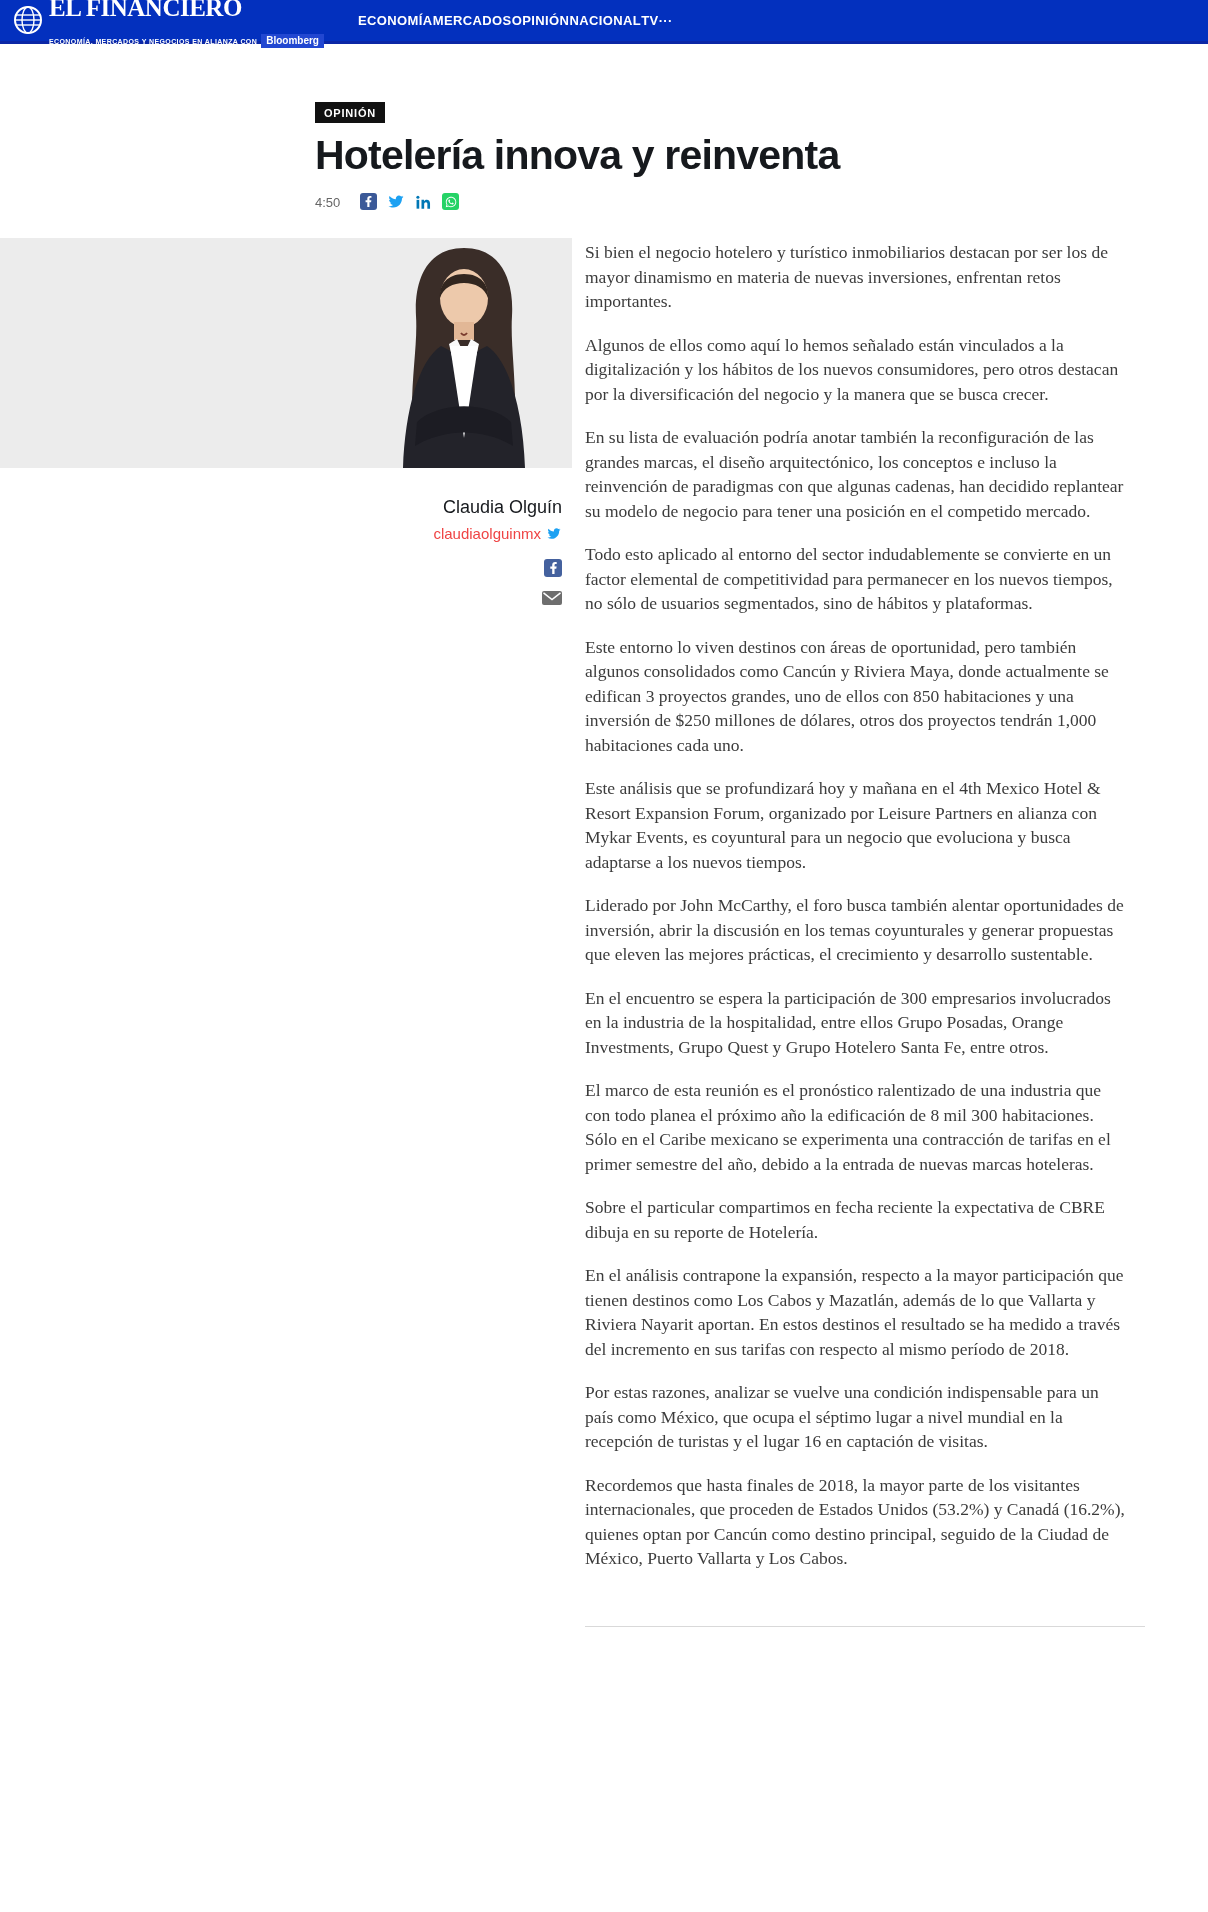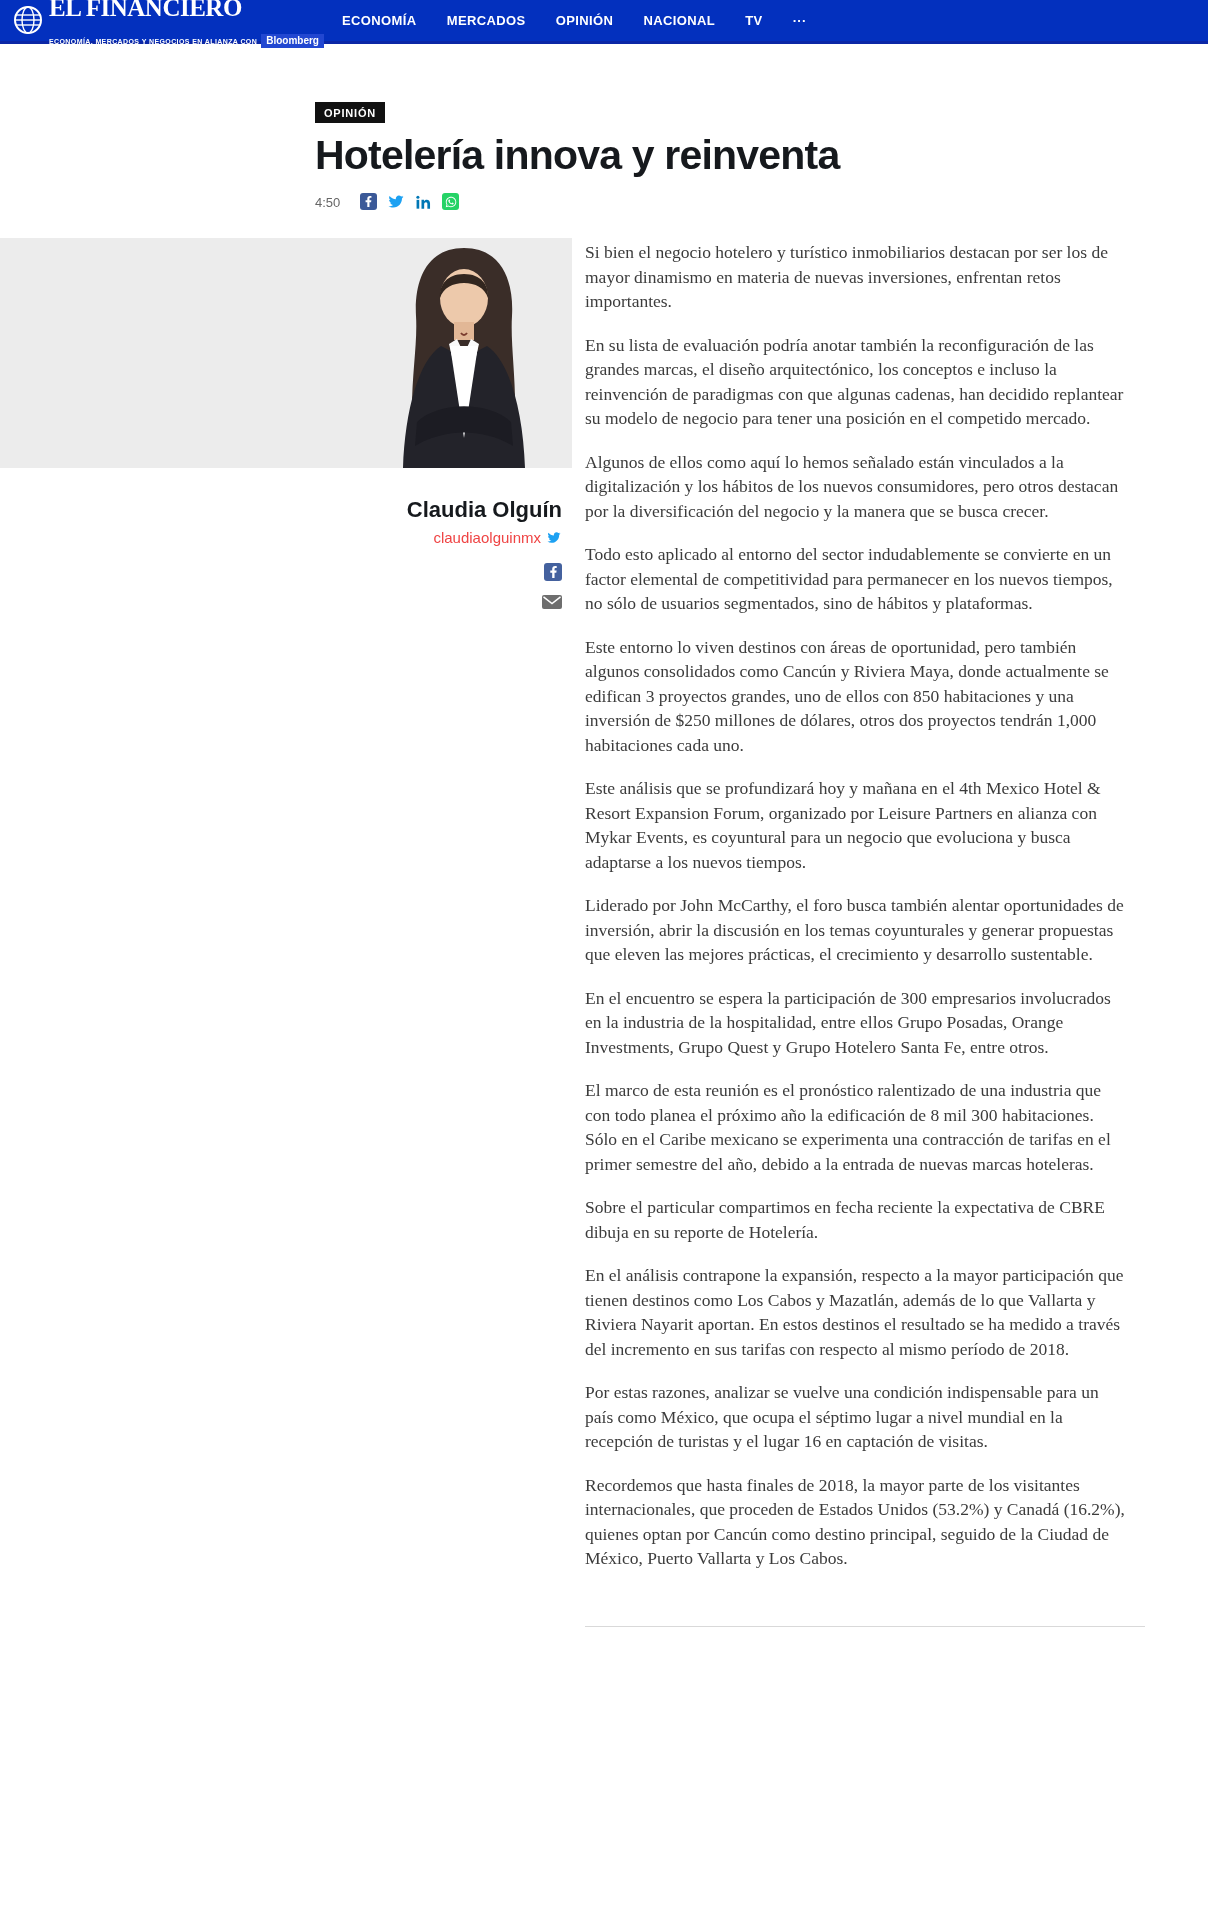--- a/index.html
+++ b/index.html
@@ -25,21 +25,21 @@
   .logo-tagline {
     display:flex; align-items:center; margin-top:14px; white-space:nowrap;
   }
   .logo-tagline .tagline {
     color:#fff; font-size:7px; font-weight:700; letter-spacing:0.4px;
   }
   .partner-box {
     background:#2247d1; color:#fff; font-weight:700; font-size:10px;
     padding:1px 5px 2px; margin-left:4px; line-height:11px;
   }
-  .nav-links { display:flex; align-items:flex-end; gap:30px; margin-left:18px; }
+  .nav-links { display:flex; align-items:flex-end; margin-left:34px; }
   .nav-links a {
     color:#ffffff; font-size:13px; font-weight:700; letter-spacing:0.4px; white-space:nowrap;
   }
   .nav-more { font-size:15px; letter-spacing:2px; }
 
   
   .head-block { padding:58px 0 0 315px; }
   .badge {
     display:inline-block; background:#111111; color:#ffffff;
     font-size:11px; font-weight:700; letter-spacing:0.8px; padding:5px 9px 4px;
@@ -59,21 +59,21 @@
   .wa-box { background:#25d366; }
 
   
   .hero-row { display:flex; align-items:flex-start; margin-top:28px; }
   .left-col { width:572px; flex:0 0 auto; }
   .photo {
     width:572px; height:230px; background:#ececec; position:relative; overflow:hidden;
   }
   .photo svg { position:absolute; right:6px; bottom:0; }
   .author-block { text-align:right; padding-right:10px; margin-top:30px; }
-  .author-name { font-size:22px; font-weight:700; color:#16191d; line-height:1.1; }
+  .author-name { font-size:18px; font-weight:400; color:#16191d; line-height:1.1; }
   .author-handle {
     display:inline-flex; align-items:center; gap:5px; margin-top:7px;
     color:#ef4444; font-size:15px;
   }
   .author-social { display:flex; flex-direction:column; align-items:flex-end; gap:14px; margin-top:16px; }
   .author-fb {
     width:18px; height:18px; border-radius:3px; background:#44619e;
     display:flex; align-items:center; justify-content:center;
   }
 
@@ -186,22 +186,22 @@
               <rect width="20" height="14" rx="2" fill="#6e6e6e"></rect>
               <path d="M1.5 1.8 L10 8.6 L18.5 1.8" stroke="#ffffff" stroke-width="1.5" fill="none"></path>
             </svg>
           </a>
         </div>
       </div>
     </div>
 
     <article class="article-col">
       <p>Si bien el negocio hotelero y turístico inmobiliarios destacan por ser los de mayor dinamismo en materia de nuevas inversiones, enfrentan retos importantes.</p>
+      <p>Algunos de ellos como aquí lo hemos señalado están vinculados a la digitalización y los hábitos de los nuevos consumidores, pero otros destacan por la diversificación del negocio y la manera que se busca crecer.</p>
       <p>En su lista de evaluación podría anotar también la reconfiguración de las grandes marcas, el diseño arquitectónico, los conceptos e incluso la reinvención de paradigmas con que algunas cadenas, han decidido replantear su modelo de negocio para tener una posición en el competido mercado.</p>
-      <p>Algunos de ellos como aquí lo hemos señalado están vinculados a la digitalización y los hábitos de los nuevos consumidores, pero otros destacan por la diversificación del negocio y la manera que se busca crecer.</p>
       <p>Todo esto aplicado al entorno del sector indudablemente se convierte en un factor elemental de competitividad para permanecer en los nuevos tiempos, no sólo de usuarios segmentados, sino de hábitos y plataformas.</p>
       <p>Este entorno lo viven destinos con áreas de oportunidad, pero también algunos consolidados como Cancún y Riviera Maya, donde actualmente se edifican 3 proyectos grandes, uno de ellos con 850 habitaciones y una inversión de $250 millones de dólares, otros dos proyectos tendrán 1,000 habitaciones cada uno.</p>
       <p>Este análisis que se profundizará hoy y mañana en el 4th Mexico Hotel &amp; Resort Expansion Forum, organizado por Leisure Partners en alianza con Mykar Events, es coyuntural para un negocio que evoluciona y busca adaptarse a los nuevos tiempos.</p>
       <p>Liderado por John McCarthy, el foro busca también alentar oportunidades de inversión, abrir la discusión en los temas coyunturales y generar propuestas que eleven las mejores prácticas, el crecimiento y desarrollo sustentable.</p>
       <p>En el encuentro se espera la participación de 300 empresarios involucrados en la industria de la hospitalidad, entre ellos Grupo Posadas, Orange Investments, Grupo Quest y Grupo Hotelero Santa Fe, entre otros.</p>
       <p>El marco de esta reunión es el pronóstico ralentizado de una industria que con todo planea el próximo año la edificación de 8 mil 300 habitaciones. Sólo en el Caribe mexicano se experimenta una contracción de tarifas en el primer semestre del año, debido a la entrada de nuevas marcas hoteleras.</p>
       <p>Sobre el particular compartimos en fecha reciente la expectativa de CBRE dibuja en su reporte de Hotelería.</p>
       <p>En el análisis contrapone la expansión, respecto a la mayor participación que tienen destinos como Los Cabos y Mazatlán, además de lo que Vallarta y Riviera Nayarit aportan. En estos destinos el resultado se ha medido a través del incremento en sus tarifas con respecto al mismo período de 2018.</p>
       <p>Por estas razones, analizar se vuelve una condición indispensable para un país como México, que ocupa el séptimo lugar a nivel mundial en la recepción de turistas y el lugar 16 en captación de visitas.</p>
       <p>Recordemos que hasta finales de 2018, la mayor parte de los visitantes internacionales, que proceden de Estados Unidos (53.2%) y Canadá (16.2%), quienes optan por Cancún como destino principal, seguido de la Ciudad de México, Puerto Vallarta y Los Cabos.</p>

